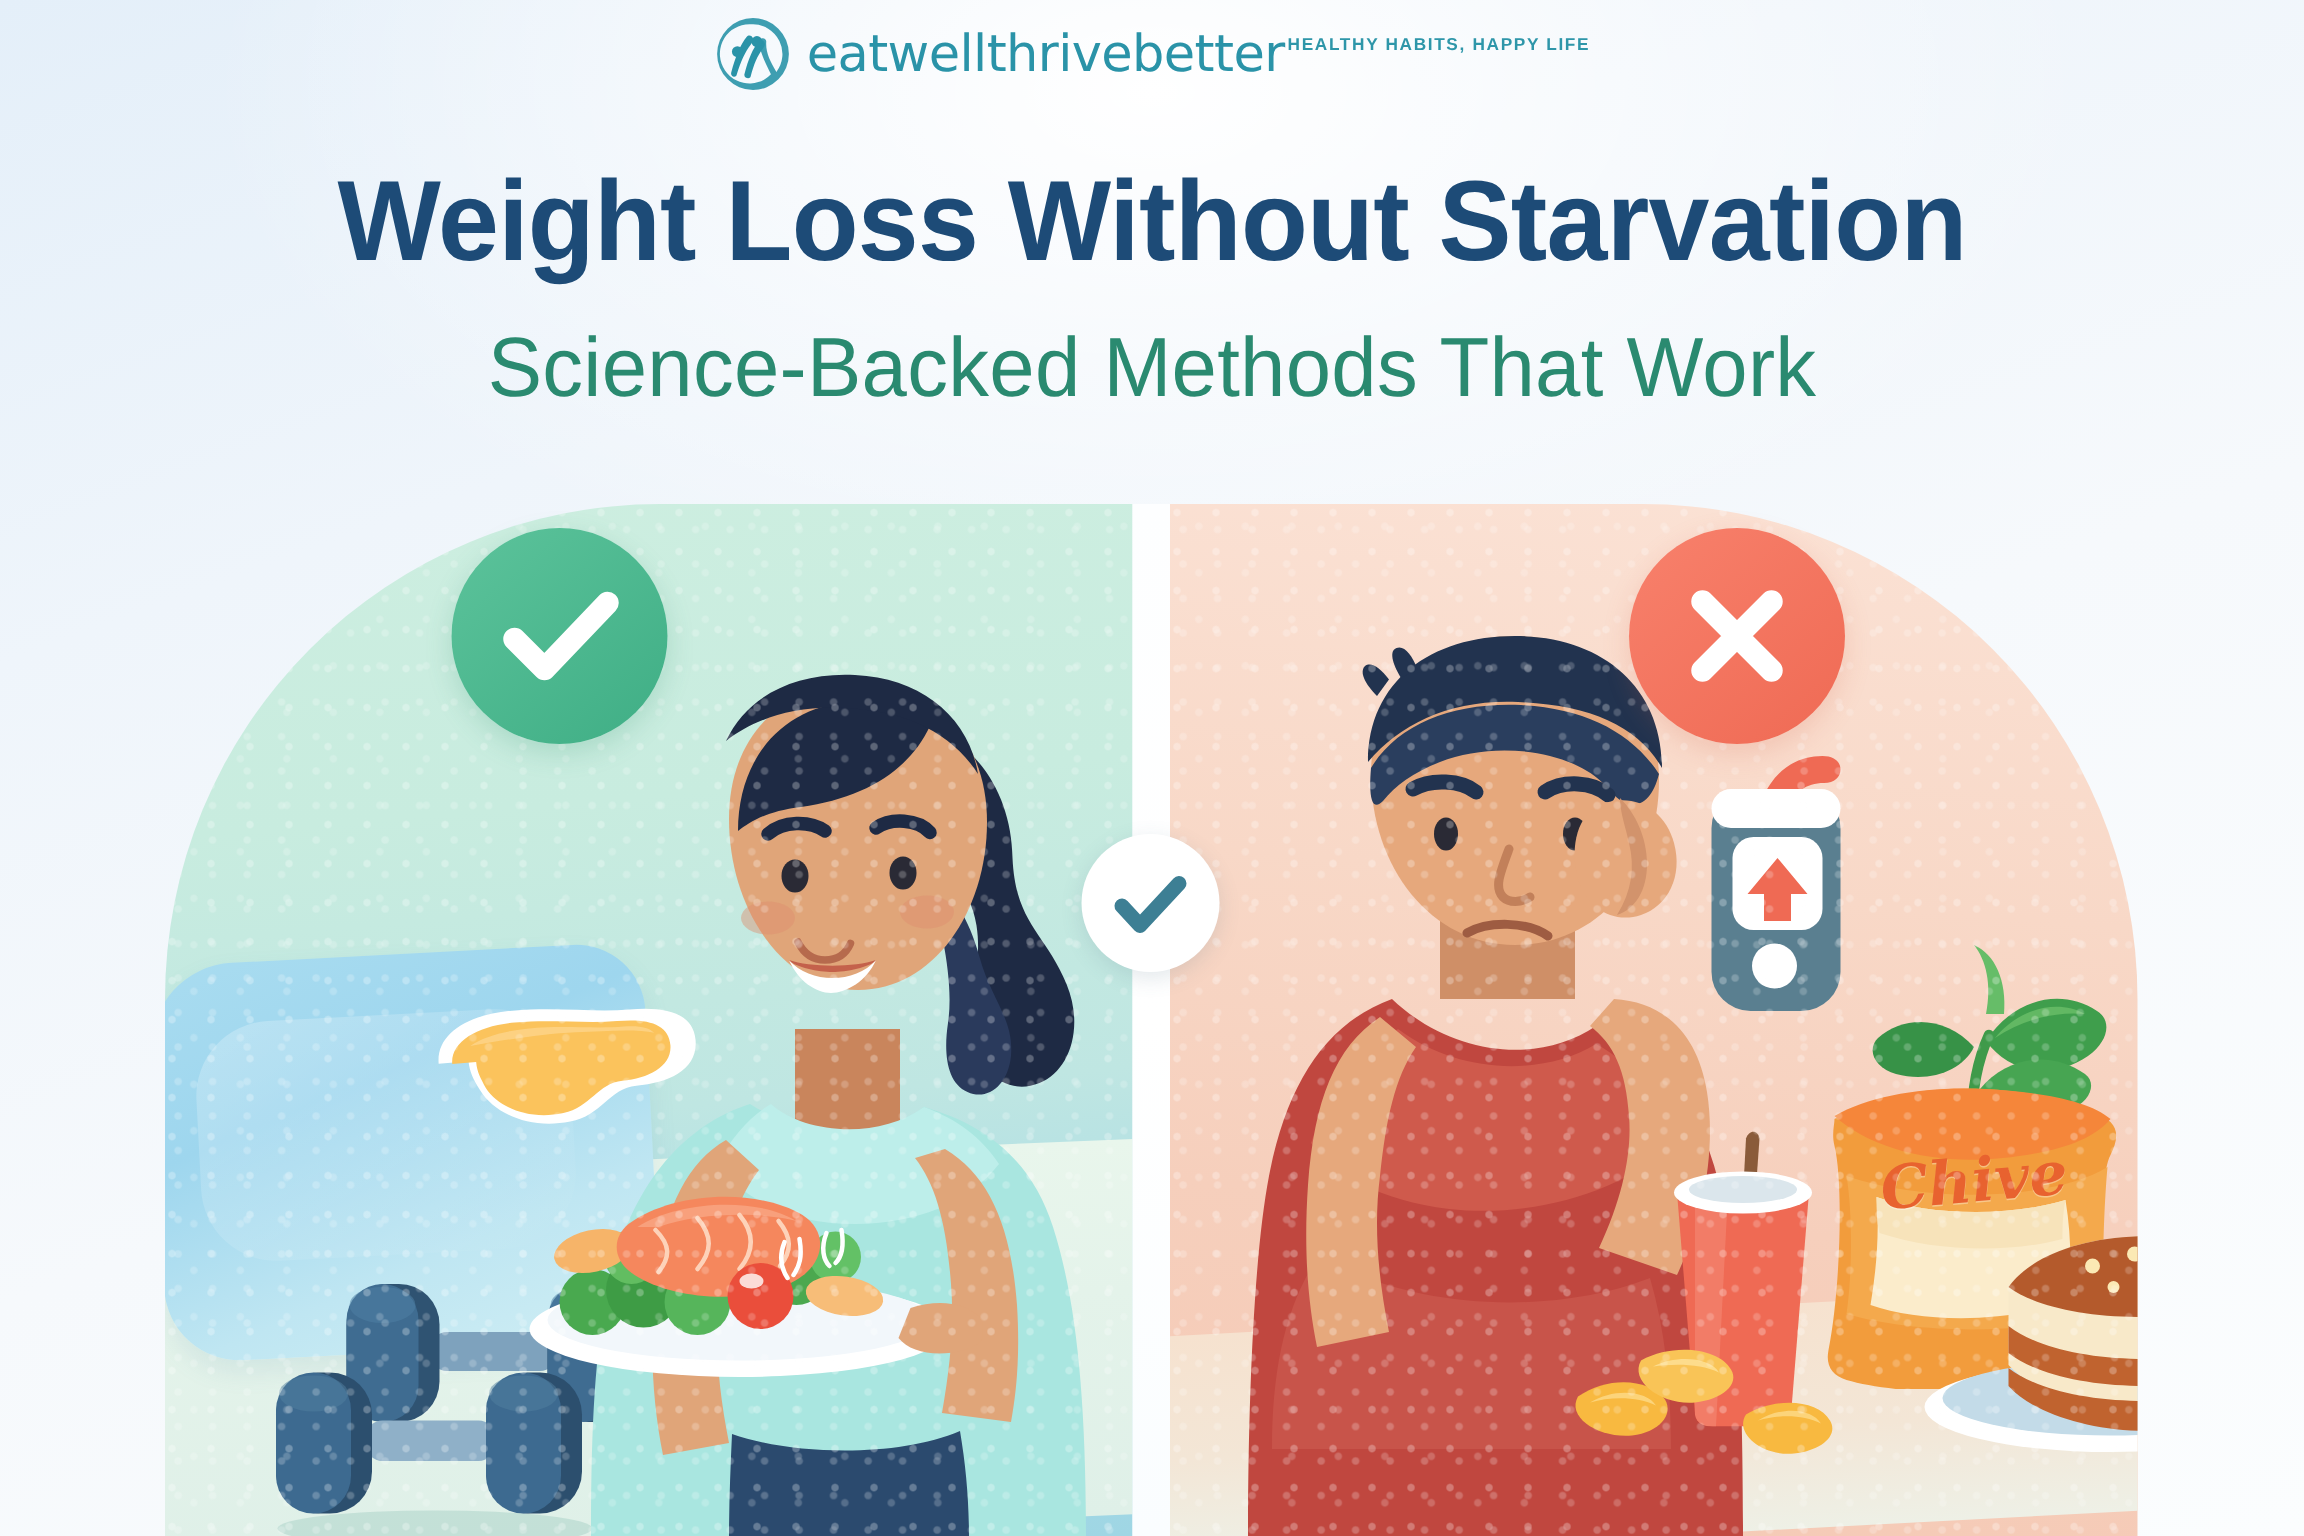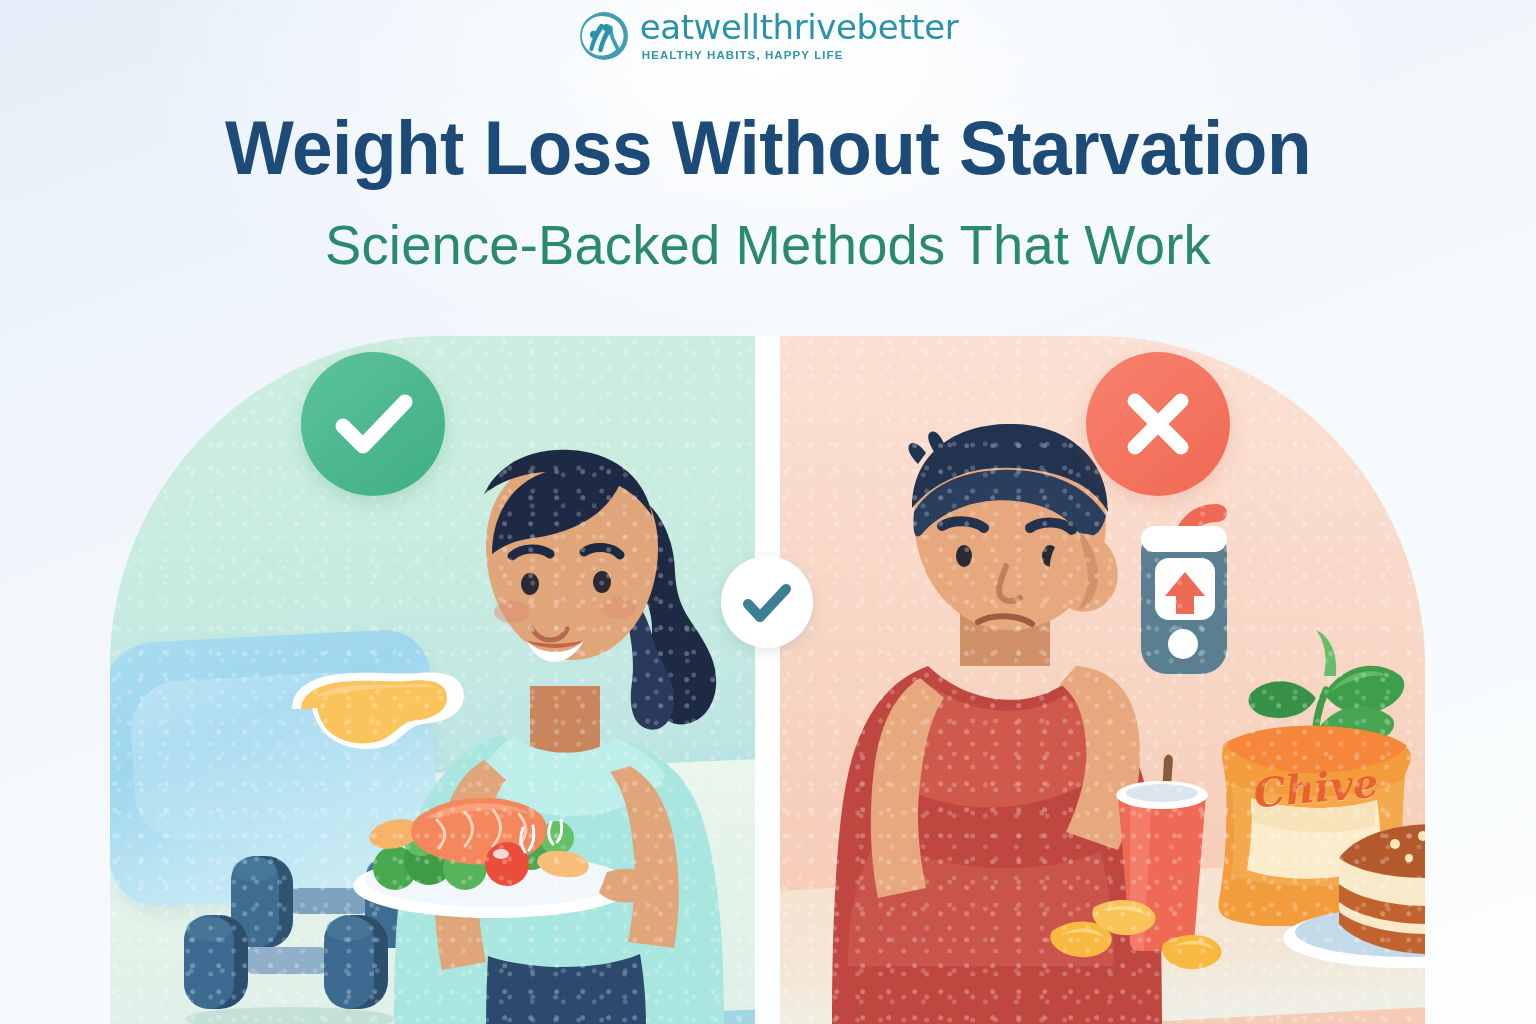--- a/index.html
+++ b/index.html
@@ -14,21 +14,21 @@
       radial-gradient(ellipse 900px 500px at 50% 6%, #ffffff 0%, rgba(255,255,255,0) 70%),
       linear-gradient(160deg,#e4eff9 0%, #eff5fb 28%, #f6f9fc 55%, #fbfdfe 100%);
   }
 
   
   .brand{
     position:absolute;left:0;right:0;top:10px;
     display:flex;align-items:center;justify-content:center;gap:10px;
   }
   .brand-mark{width:52px;height:52px;display:block;}
-  .brand-text{display:flex;flex-direction:column;line-height:1;}
+  .brand-text{display:flex;flex-direction:row;line-height:1;}
   .brand-name{
     font-size:34px;color:#2a93a8;letter-spacing:-0.4px;
     font-family:"DejaVu Sans", sans-serif;font-weight:400;
   }
   .brand-tag{
     font-size:11.5px;color:#2e96a9;font-weight:700;letter-spacing:1.1px;
     margin-top:6px;margin-left:2px;
     font-family:"Liberation Sans", sans-serif;
   }
 

